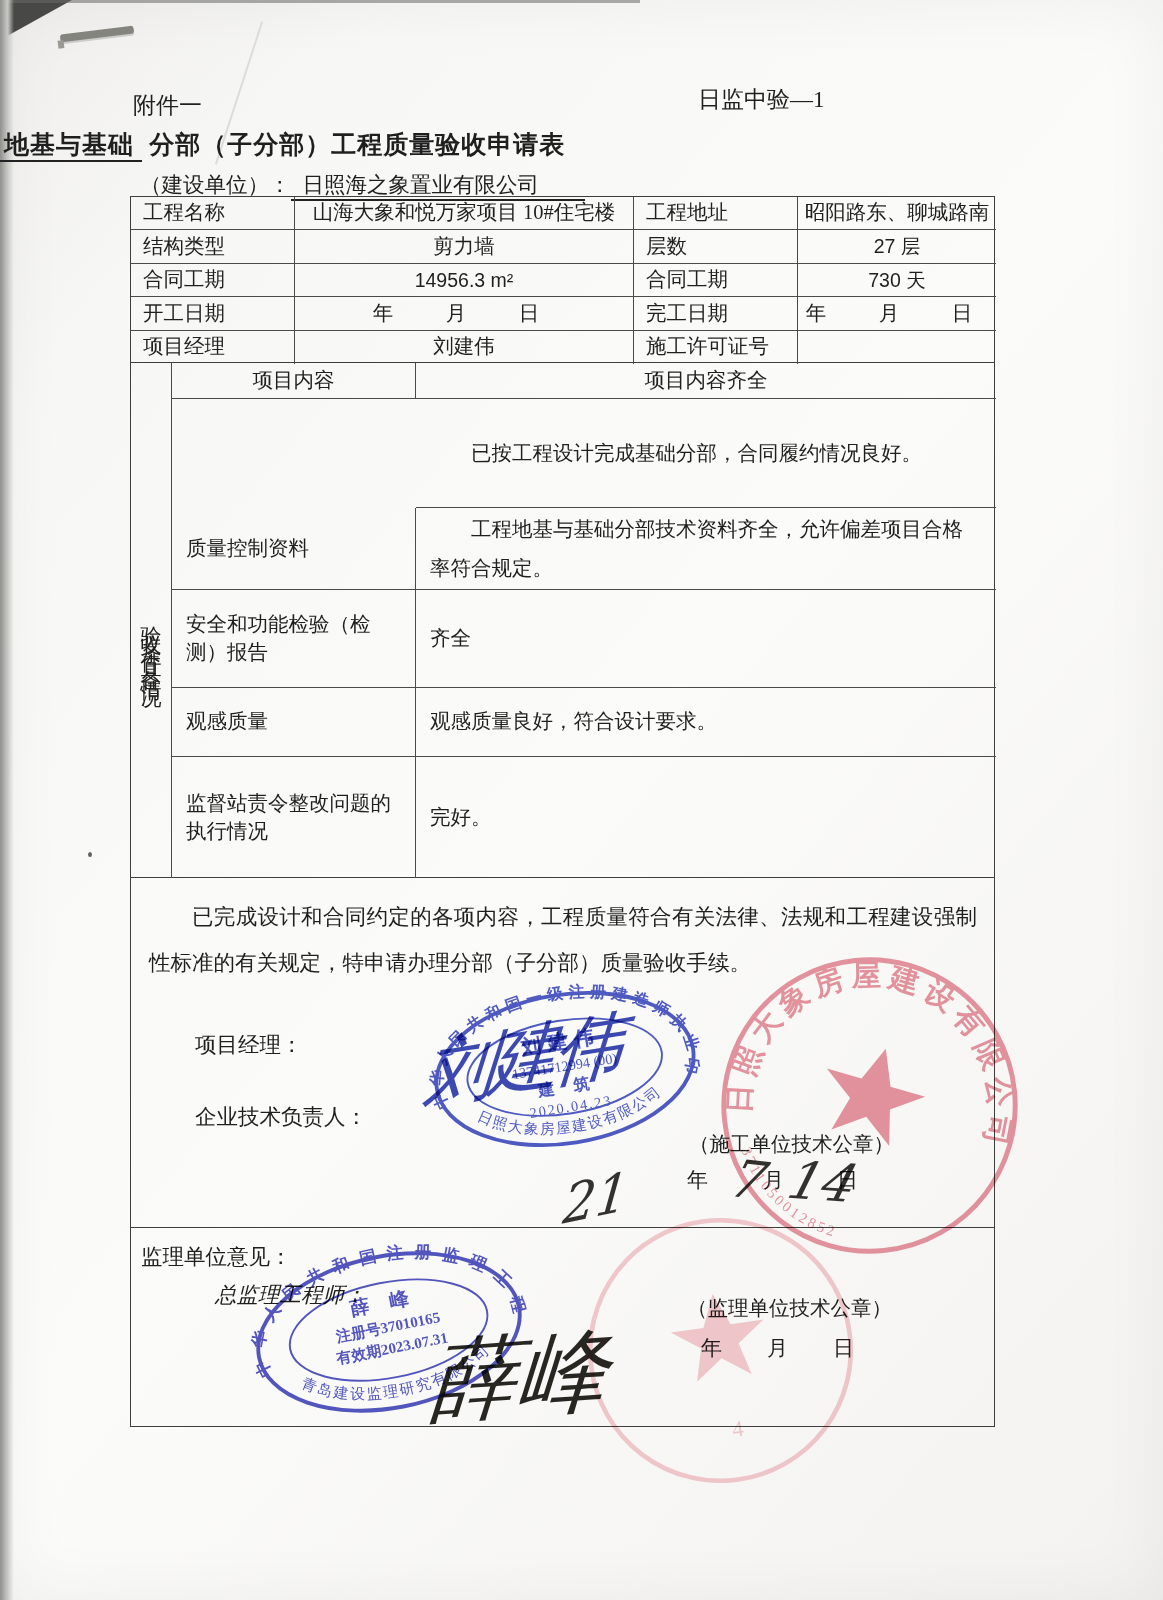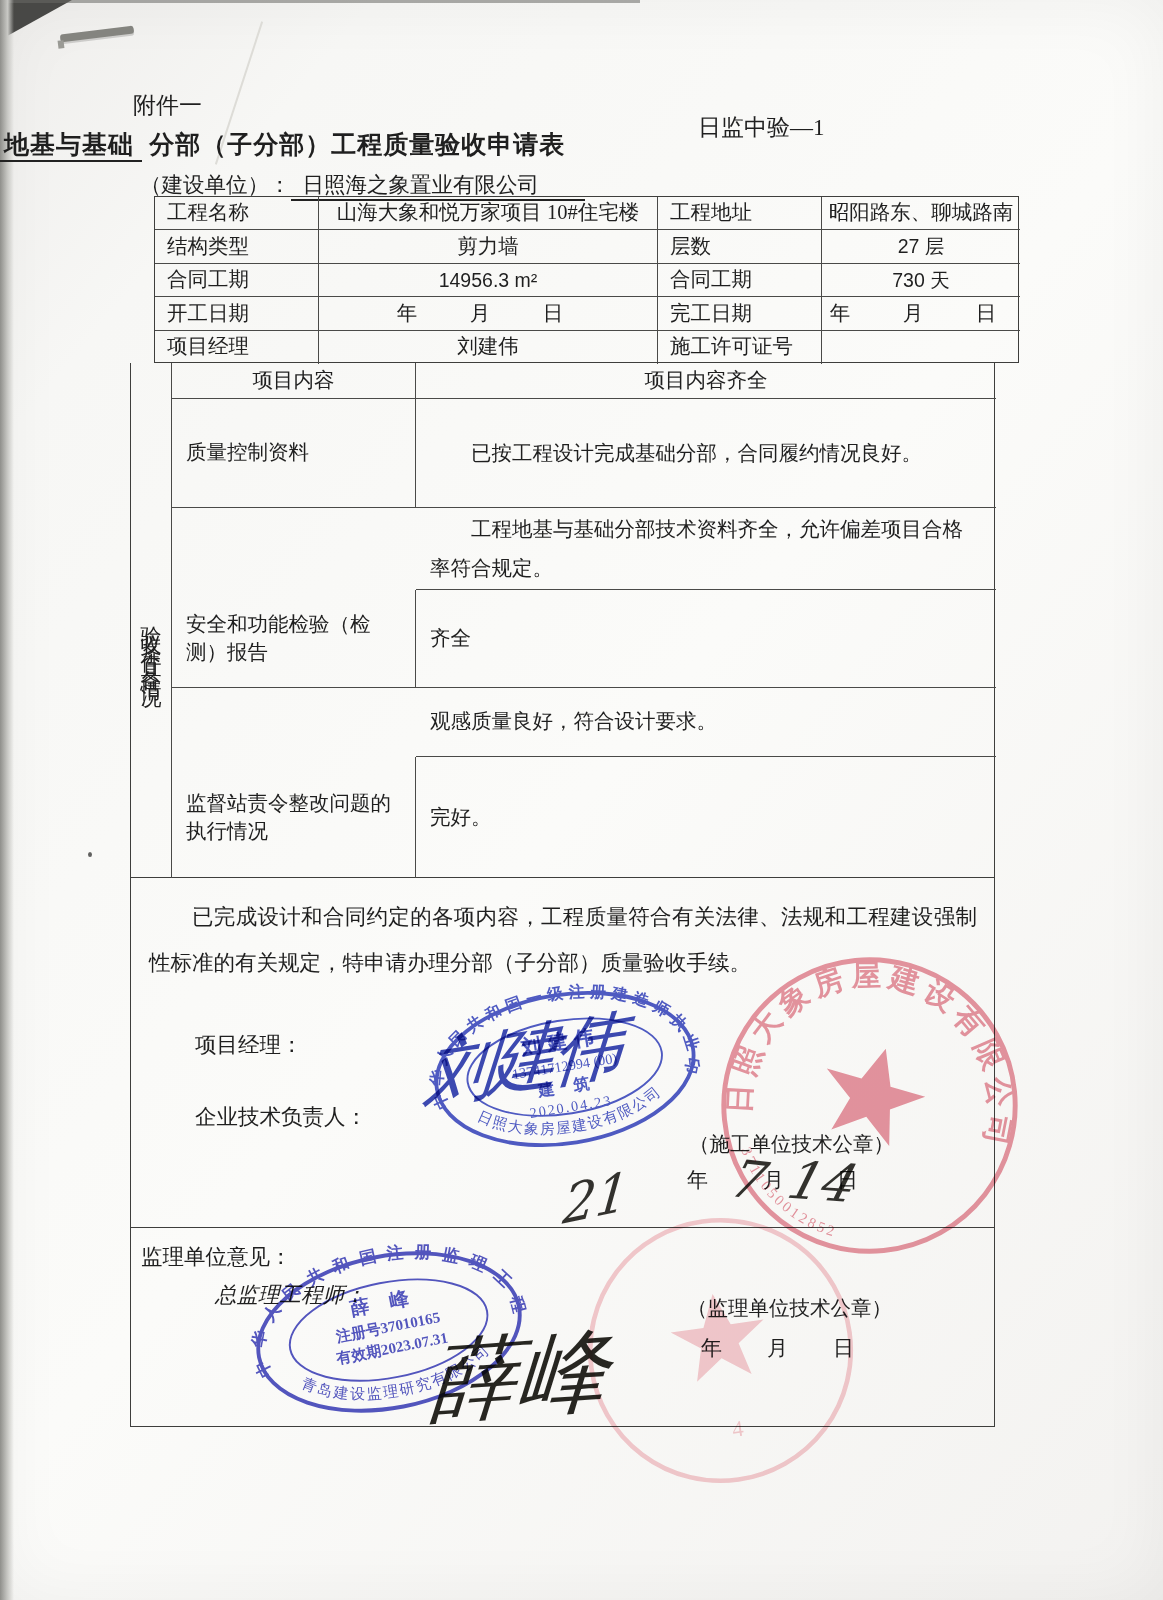--- a/index.html
+++ b/index.html
@@ -17,39 +17,39 @@
     border-top:40px solid #2b2b29;border-right:72px solid transparent;opacity:.85;}
   .staple{position:absolute;left:60px;top:30px;width:74px;height:8px;background:#84847f;
     border-radius:3px;transform:rotate(-7deg);box-shadow:0 2px 0 rgba(0,0,0,.15);}
   .staple:after{content:"";position:absolute;left:-3px;top:6px;width:6px;height:8px;background:#9a9a95;}
   .crease{position:absolute;left:238px;top:18px;width:2px;height:150px;background:#dddcd7;
     transform:rotate(18deg);}
   .speck{position:absolute;left:88px;top:852px;width:4px;height:5px;background:#3a3a38;border-radius:50%;opacity:.8;}
 
   
   .attach{position:absolute;left:133px;top:90px;font-size:23px;}
-  .doccode{position:absolute;left:698px;top:84px;font-size:23px;margin-top:28px;}
+  .doccode{position:absolute;left:698px;top:84px;font-size:23px;}
   .title{position:absolute;left:0;top:128px;width:1163px;
     font-size:25px;font-weight:bold;letter-spacing:1px;}
   .title .u{border-bottom:2.5px solid #222;padding:0 8px 2px 4px;}
   .owner{position:absolute;left:140px;top:170px;font-size:21.5px;}
   .owner .u{border-bottom:2px solid #222;padding:0 46px 2px 12px;}
 
   
   .tbl{position:absolute;left:130px;width:865px;display:grid;border:1.4px solid #3e3e3c;box-sizing:border-box;}
   .cell{border-right:1.2px solid #4a4a48;border-bottom:1.2px solid #4a4a48;box-sizing:border-box;
     display:flex;align-items:center;font-size:20.5px;line-height:1.35;}
   .cell.ctr{justify-content:center;text-align:center;}
   .cell.lbl{padding-left:12px;}
   .cell.nr{border-right:none;}
   .cell.nb{border-bottom:none;}
   .num{font-family:"Liberation Sans","DejaVu Sans",sans-serif;font-size:19.5px;}
   .datecell{letter-spacing:16px;}
 
-  #t1{top:196px;height:167px;grid-template-columns:164px 339px 164px 198px;grid-auto-rows:33.4px;margin-left:24px;}
+  #t1{top:196px;height:167px;grid-template-columns:164px 339px 164px 198px;grid-auto-rows:33.4px;}
   #t2{top:363px;height:515px;grid-template-columns:41px 244px 580px;
       grid-template-rows:36px 109px 82px 98px 69px 121px;border-top:none;}
   .vcell{grid-row:1/7;grid-column:1;writing-mode:vertical-rl;text-orientation:upright;
     display:flex;align-items:center;justify-content:center;font-size:21px;letter-spacing:9px;
     border-right:1.2px solid #4a4a48;box-sizing:border-box;padding-top:48px;}
   .itemlbl{padding:6px 10px 6px 14px;font-size:20.5px;}
   .content{padding:6px 14px;font-size:20.5px;}
   .content.indent p{margin:0;text-indent:2em;line-height:1.9;}
 
   #s3{top:878px;height:350px;border-top:none;display:block;}
@@ -116,32 +116,33 @@
     <div class="cell lbl nb">施工许可证号</div>
     <div class="cell ctr nr nb"></div>
   </div>
 
   <div class="tbl" id="t2">
     <div class="vcell">验收条件具备情况</div>
 
     <div class="cell ctr" style="grid-column:2">项目内容</div>
     <div class="cell ctr nr" style="grid-column:3">项目内容齐全</div>
 
-    <div class="cell itemlbl" style="grid-column:2">质量控制资料</div>
-
     <div class="cell nr content indent" style="grid-column:3">
         <p>已按工程设计完成基础分部，合同履约情况良好。</p>
       </div>
+
+    <div class="cell itemlbl" style="grid-column:2">质量控制资料</div>
     <div class="cell nr content indent" style="grid-column:3">
         <p>工程地基与基础分部技术资料齐全，允许偏差项目合格率符合规定。</p>
       </div>
 
     <div class="cell itemlbl" style="grid-column:2">安全和功能检验（检测）报告</div>
     <div class="cell nr content" style="grid-column:3">齐全</div>
 
+    <div class="cell itemlbl" style="grid-column:2">观感质量</div>
     <div class="cell nr content" style="grid-column:3">观感质量良好，符合设计要求。</div>
 
     <div class="cell itemlbl nb" style="grid-column:2">监督站责令整改问题的执行情况</div>
     <div class="cell nr nb content" style="grid-column:3">完好。</div>
   </div>
 
   <div class="tbl" id="s3">
     <div class="statement">已完成设计和合同约定的各项内容，工程质量符合有关法律、法规和工程建设强制性标准的有关规定，特申请办理分部（子分部）质量验收手续。</div>
     <div class="flabel" style="left:64px;top:152px;">项目经理：</div>
     <div class="flabel" style="left:64px;top:224px;">企业技术负责人：</div>

